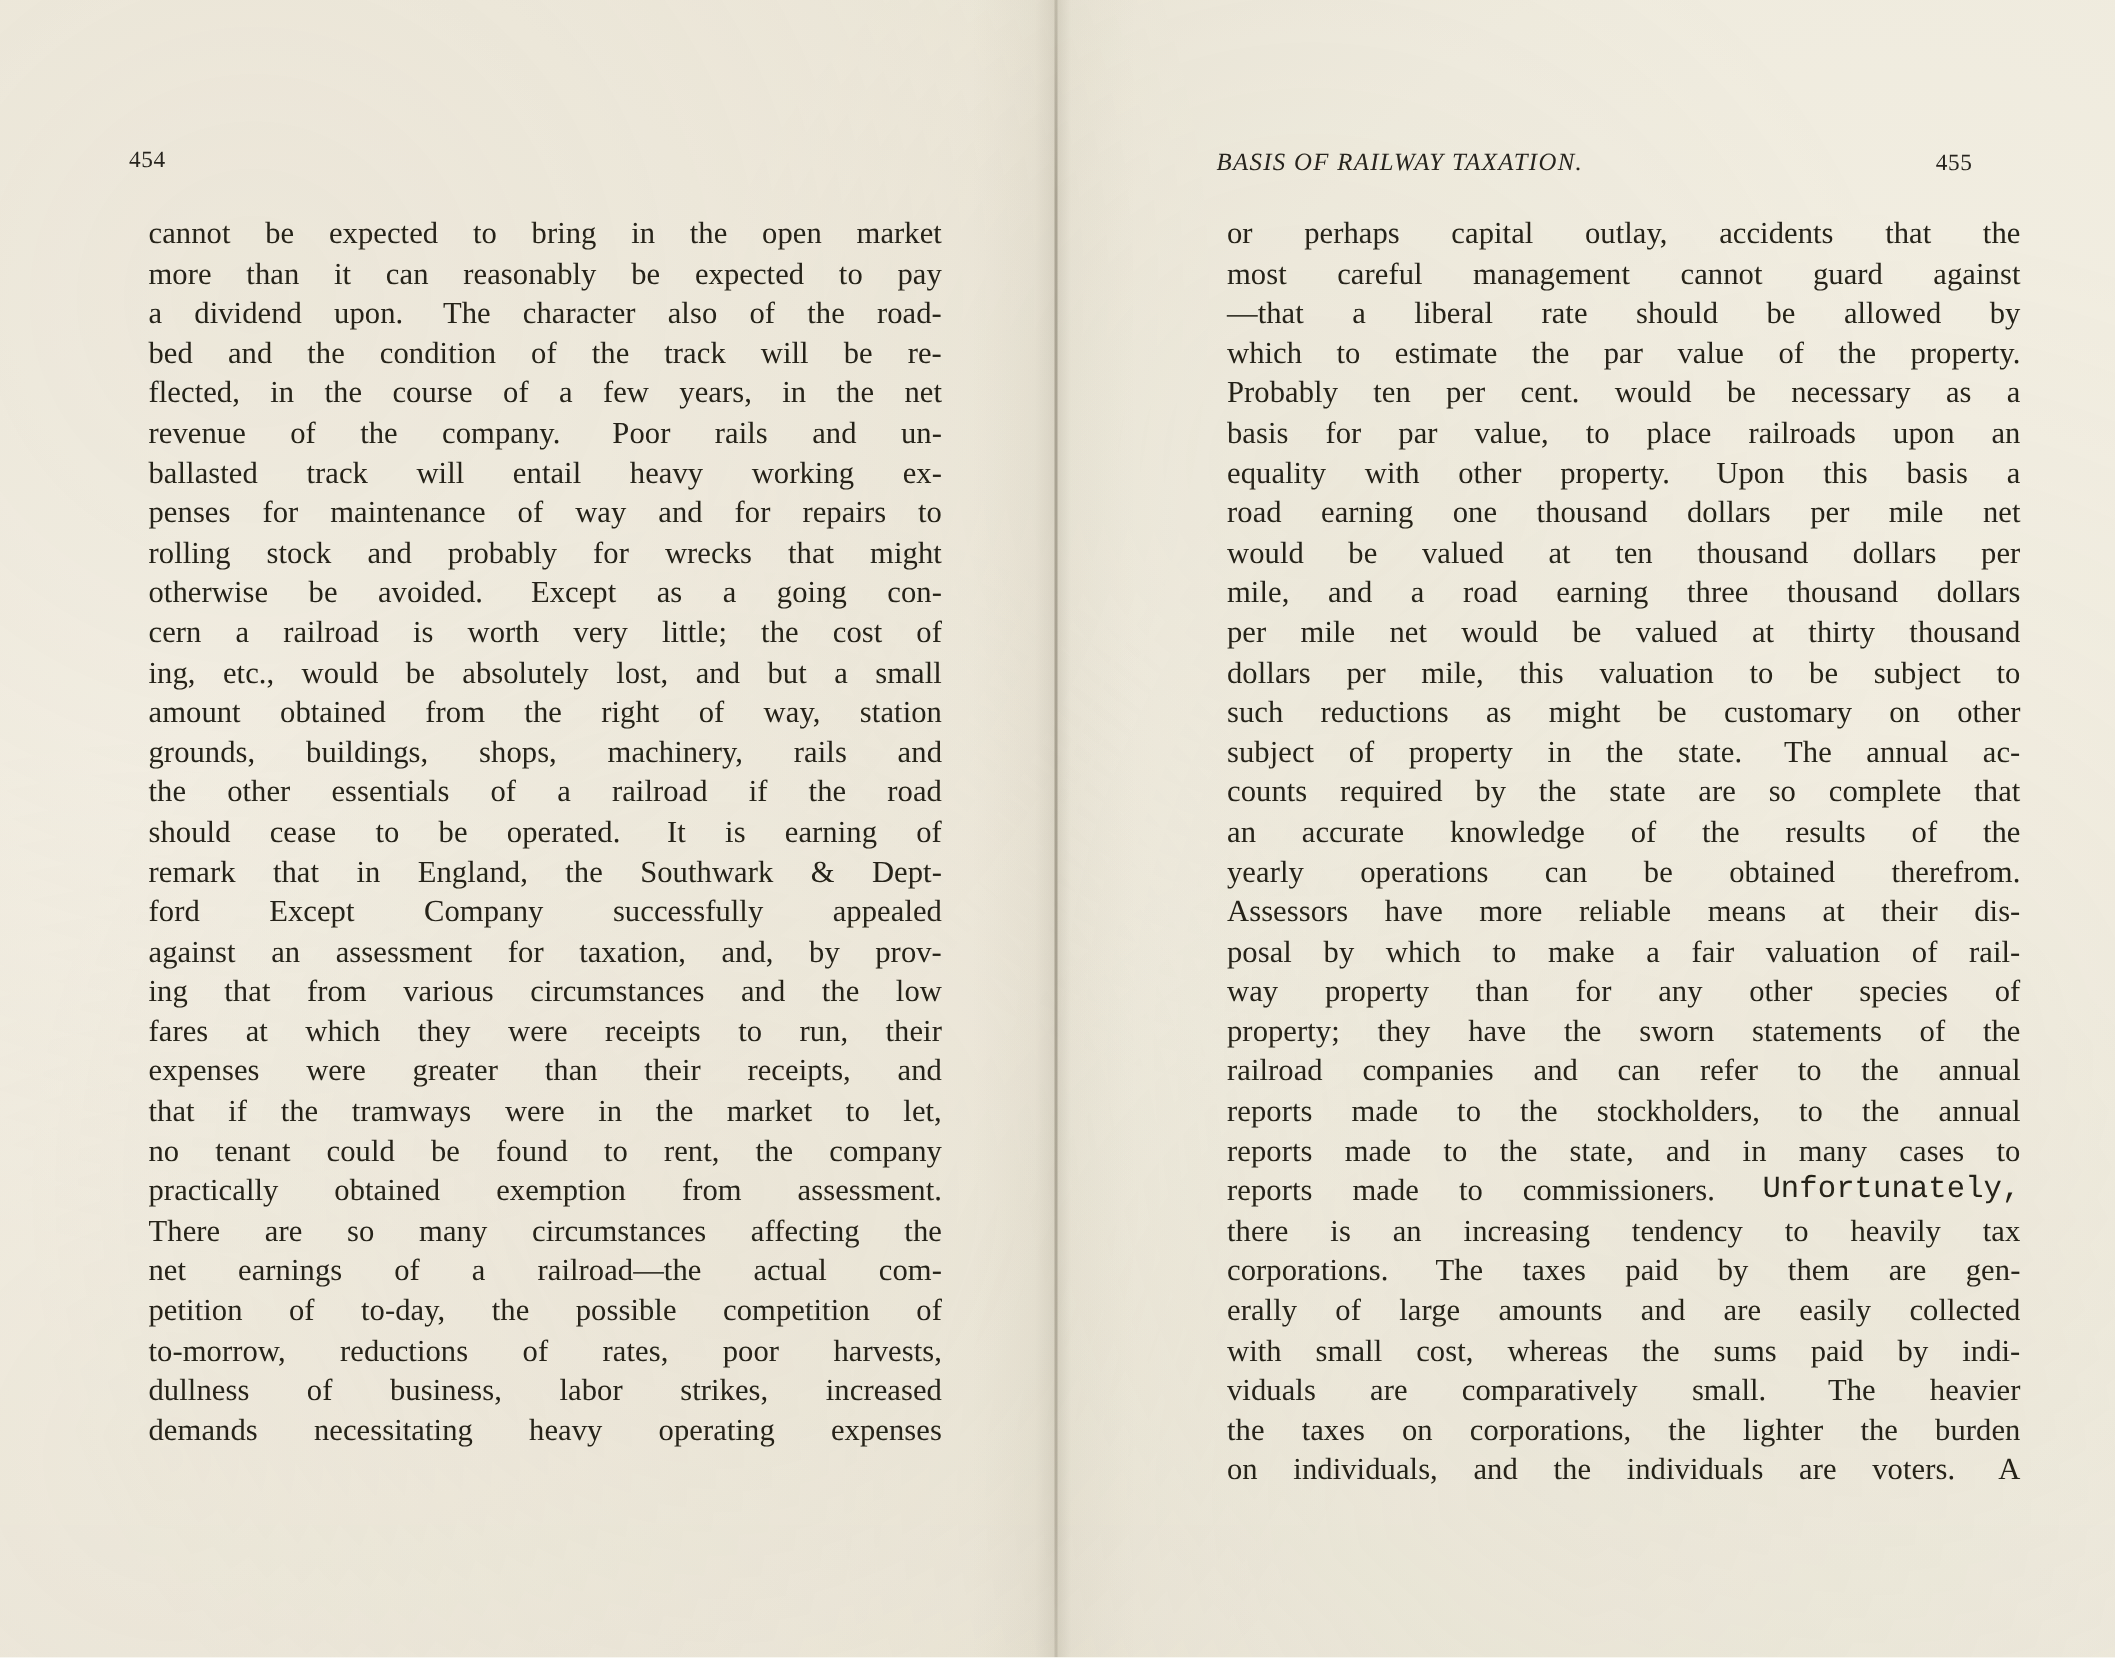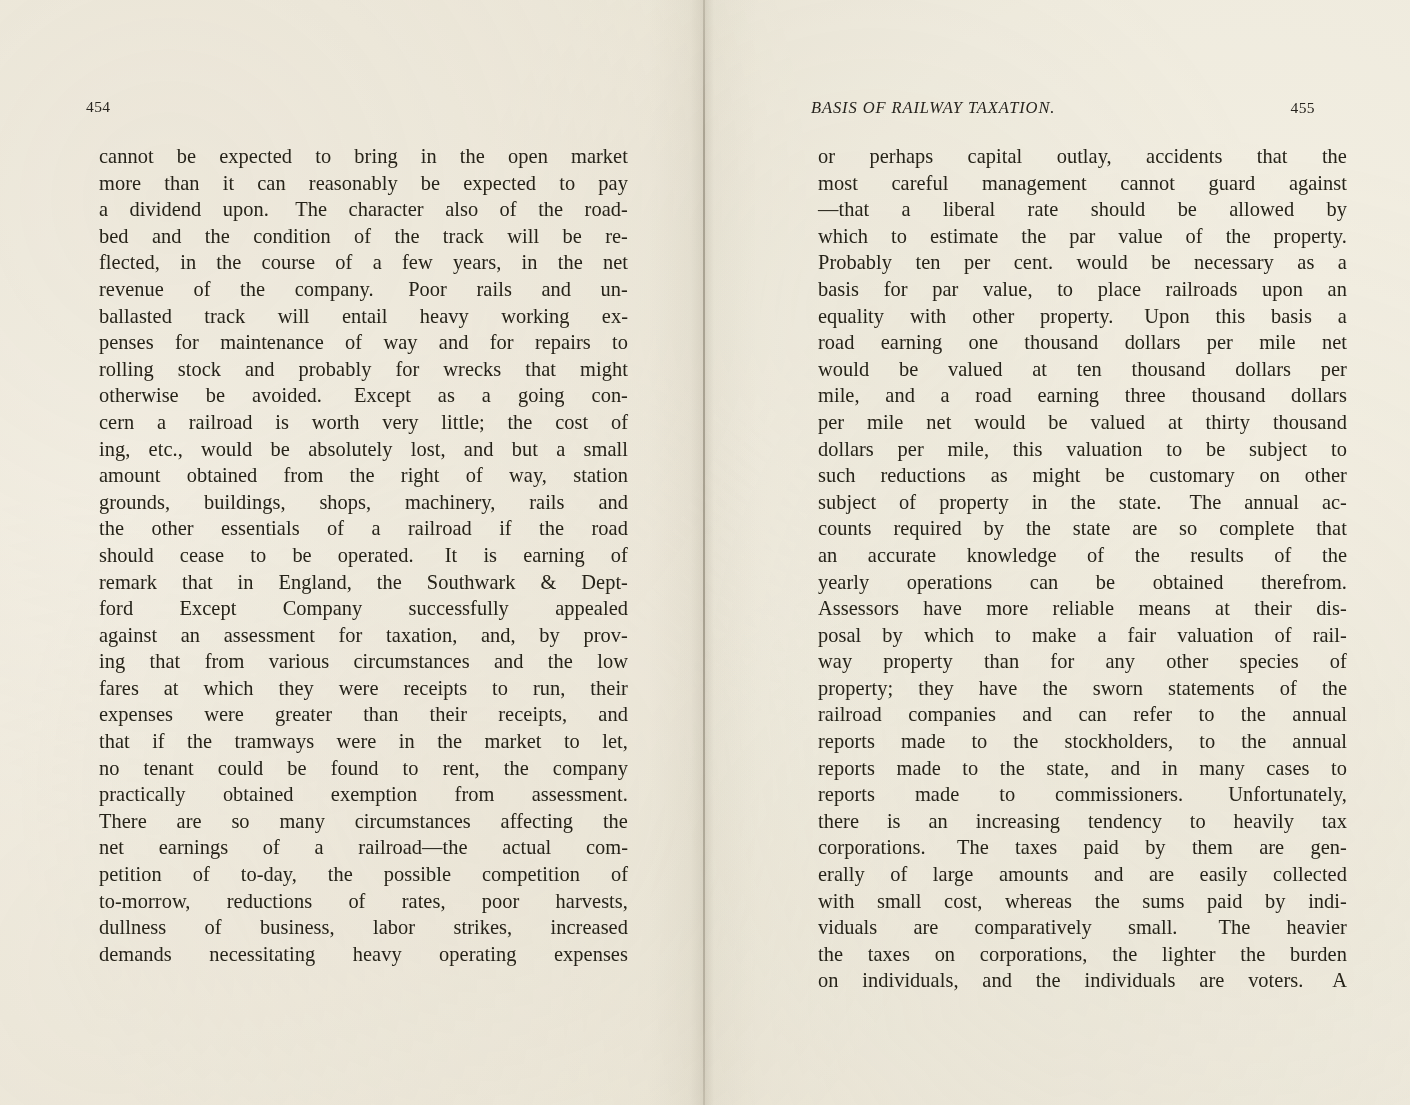--- a/index.html
+++ b/index.html
@@ -822,21 +822,21 @@
           <span>cases</span>
           <span>to</span>
         </div>
       </div>
       <div class="tline">
         <div class="just">
           <span>reports</span>
           <span>made</span>
           <span>to</span>
           <span>commissioners.</span>
-          <span style="margin-left: 5px;">Unfortunately,</span>
+          <span style="margin-left: 5px; font-family: Liberation Mono, monospace;">Unfortunately,</span>
         </div>
       </div>
       <div class="tline">
         <div class="just">
           <span>there</span>
           <span>is</span>
           <span>an</span>
           <span>increasing</span>
           <span>tendency</span>
           <span>to</span>

